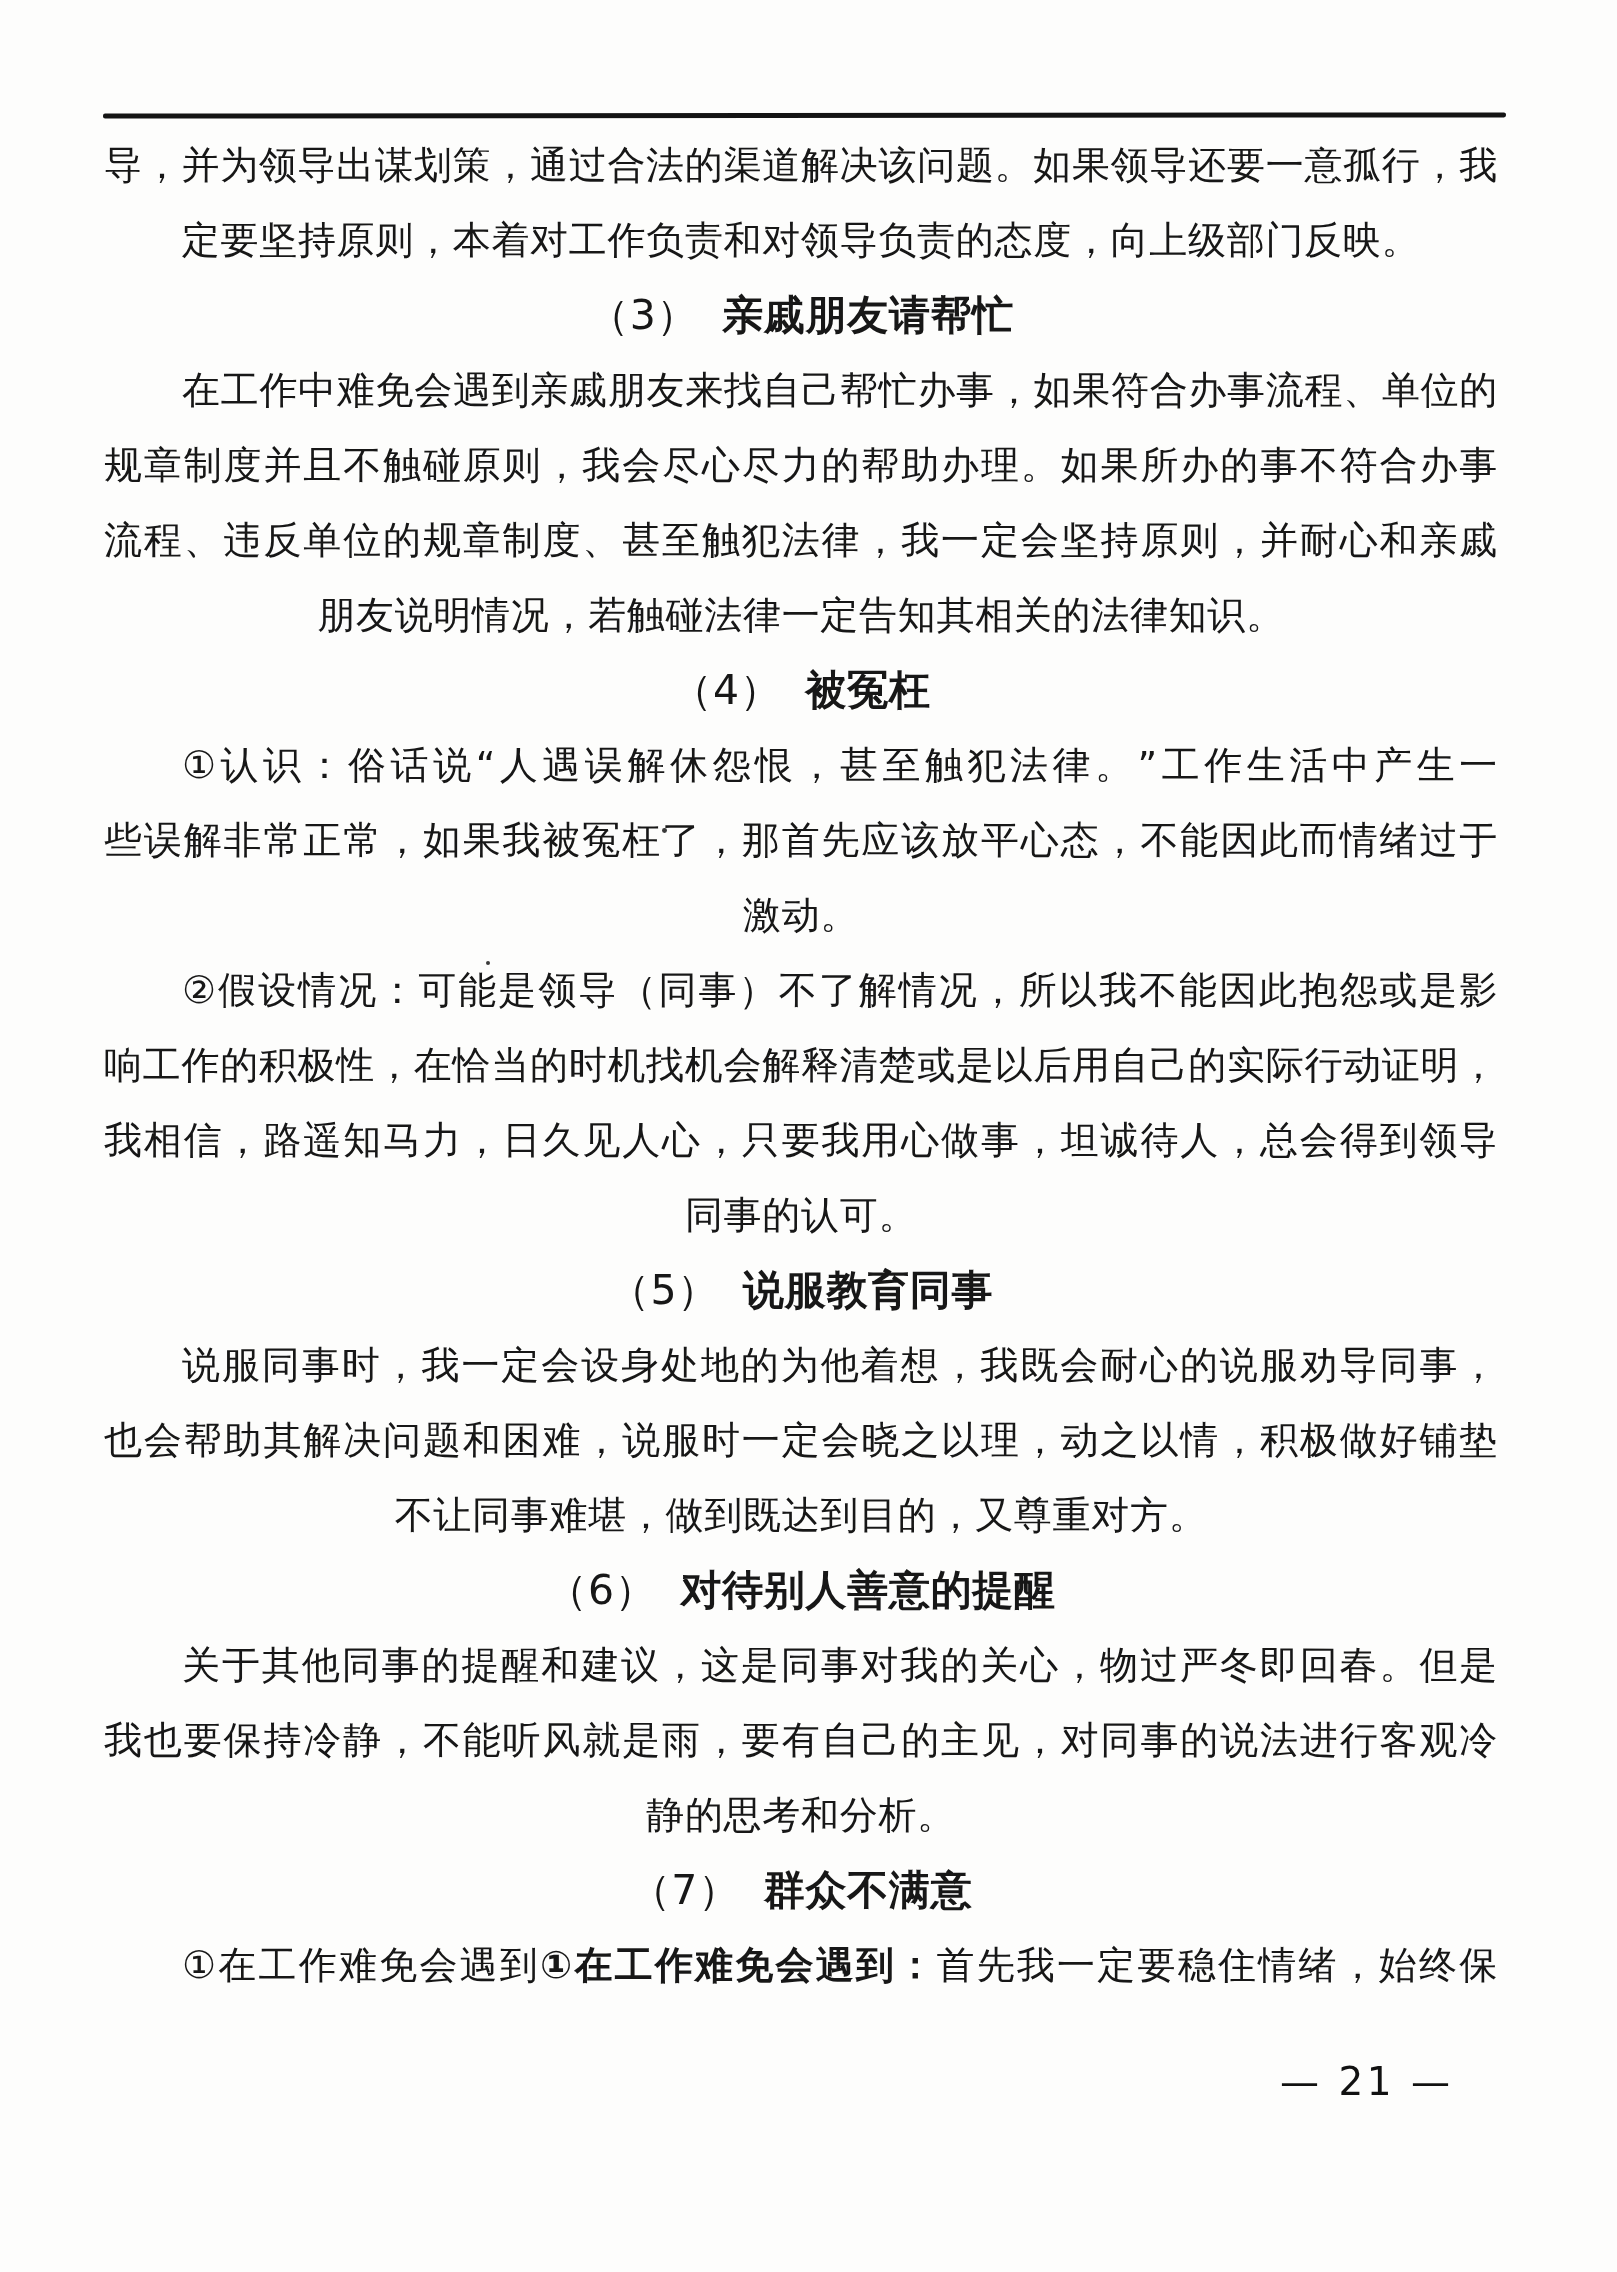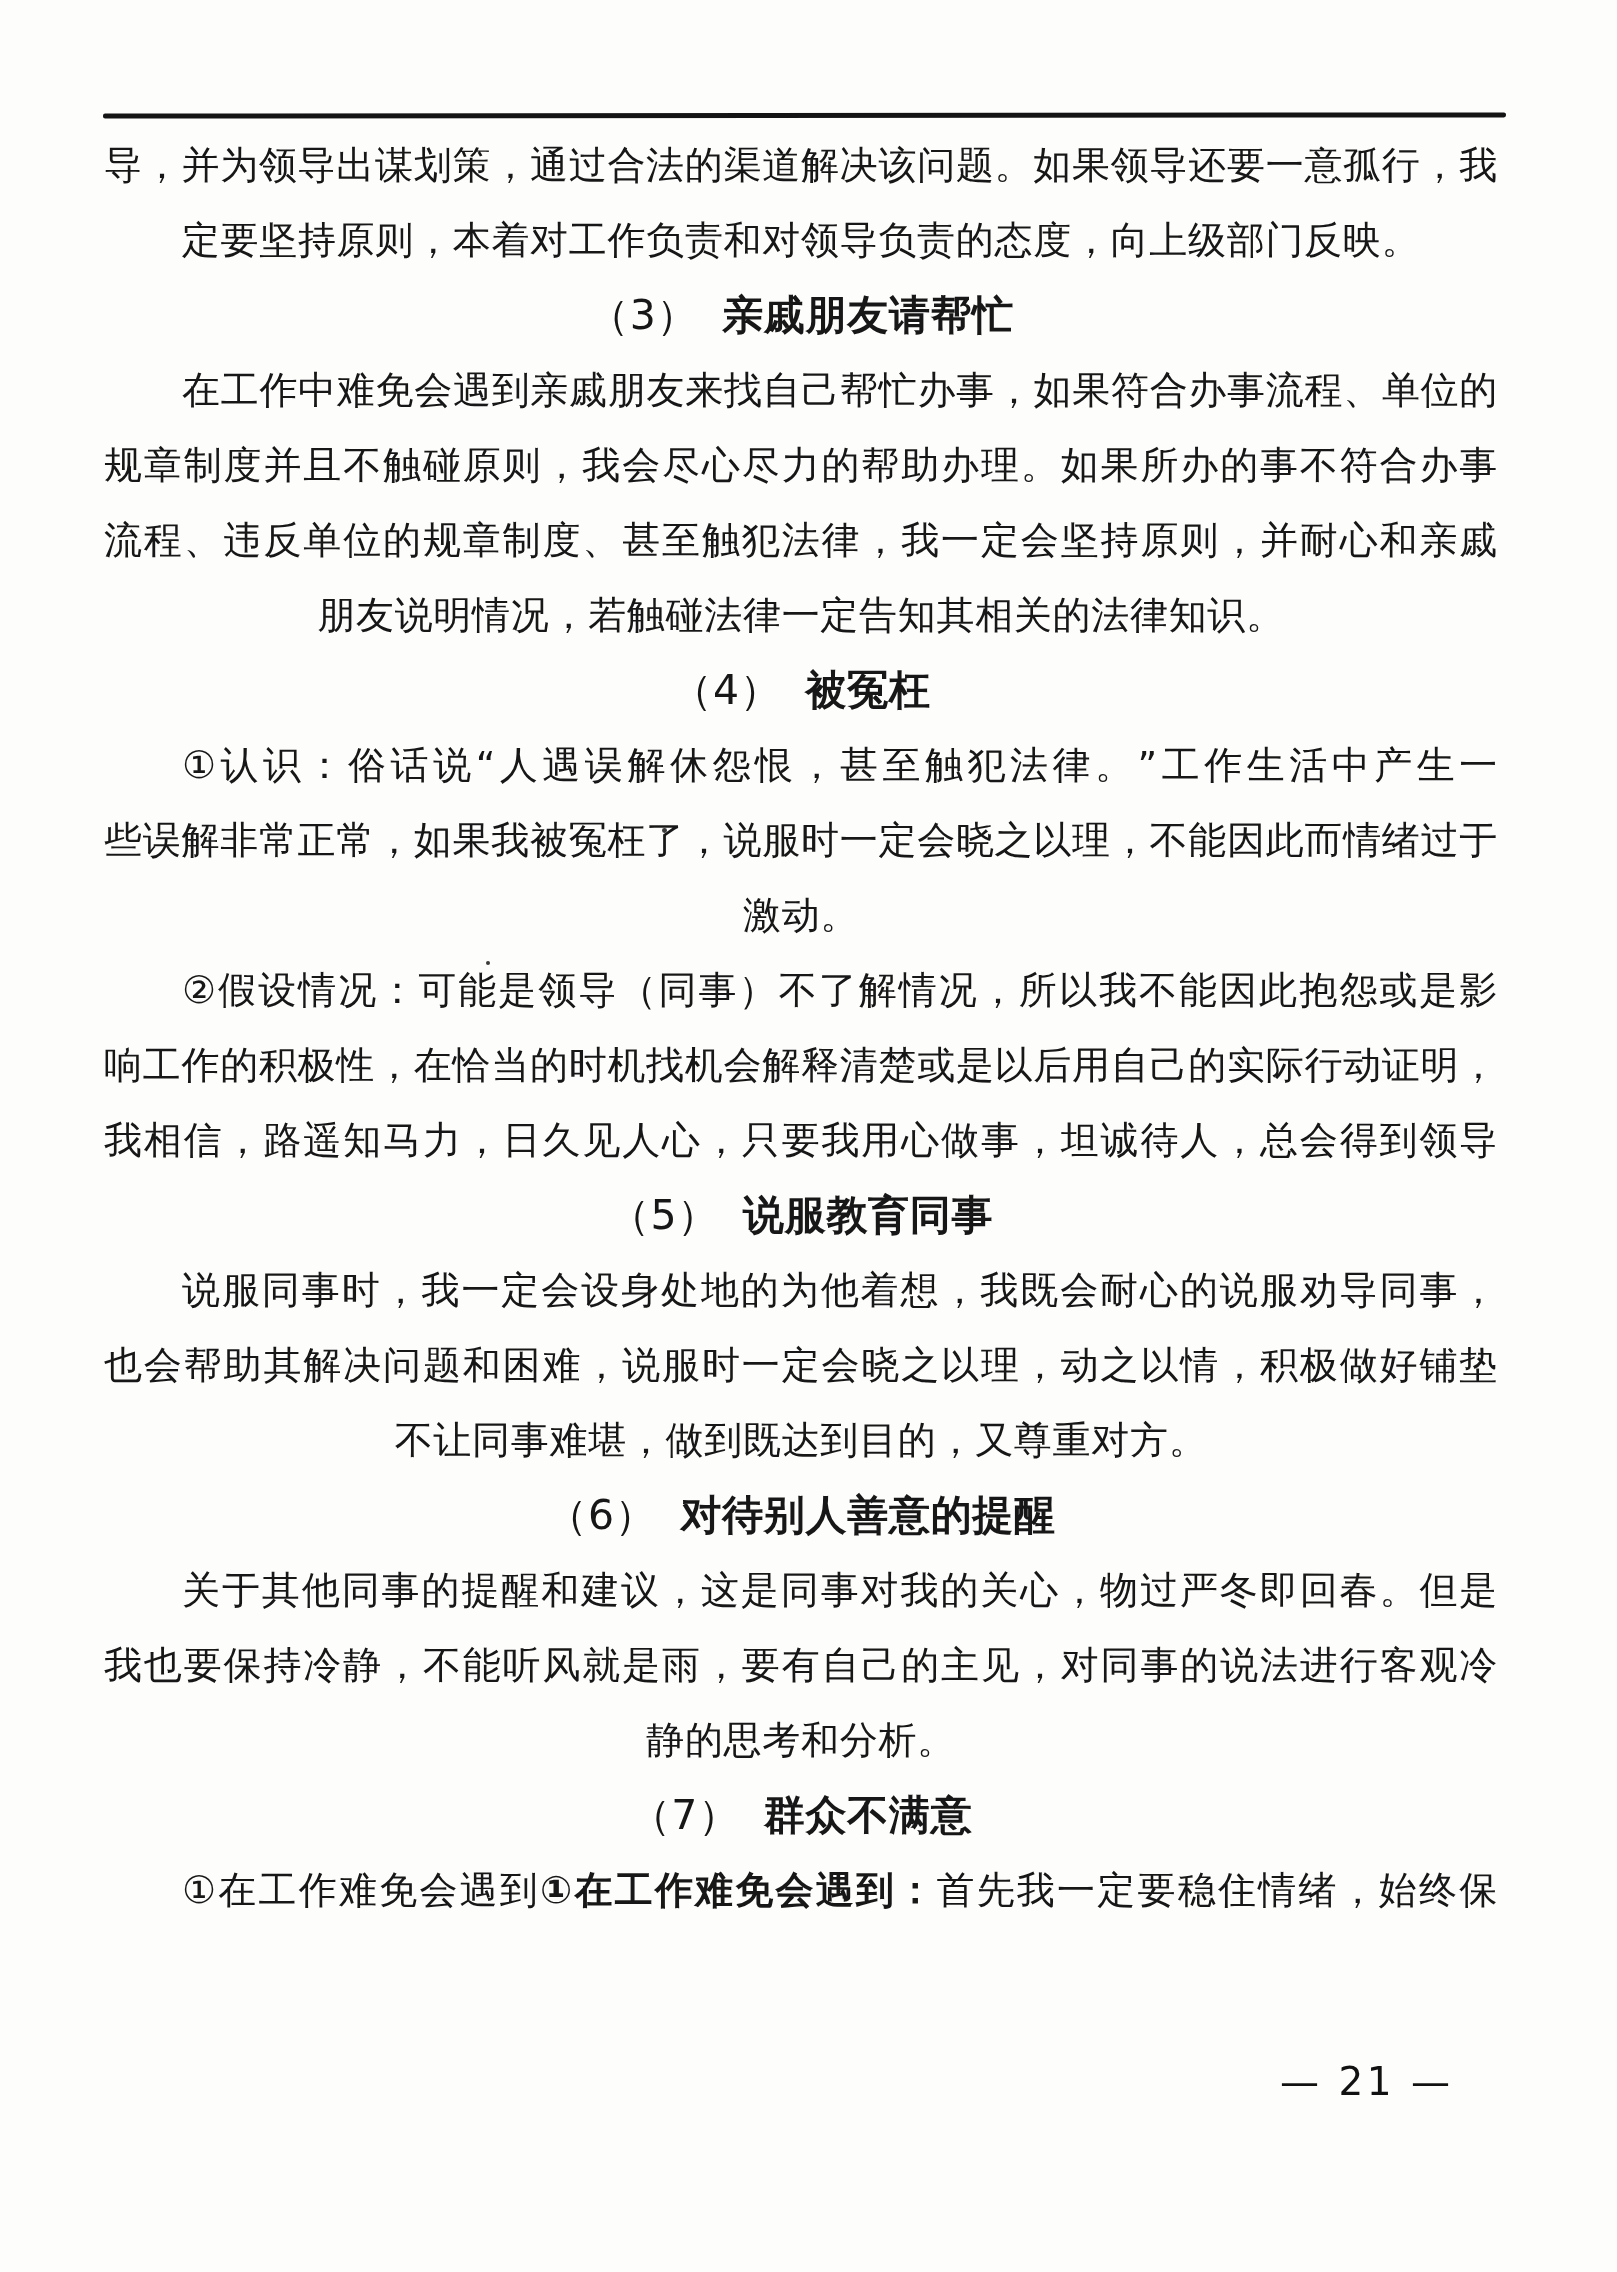--- a/index.html
+++ b/index.html
@@ -52,25 +52,26 @@
   <div class="content">
     <div class="line full">导，并为领导出谋划策，通过合法的渠道解决该问题。如果领导还要一意孤行，我</div>
     <div class="line">定要坚持原则，本着对工作负责和对领导负责的态度，向上级部门反映。</div>
     <div class="line heading"><span class="num">（3）</span><span class="title">亲戚朋友请帮忙</span></div>
     <div class="line full first">在工作中难免会遇到亲戚朋友来找自己帮忙办事，如果符合办事流程、单位的</div>
     <div class="line full">规章制度并且不触碰原则，我会尽心尽力的帮助办理。如果所办的事不符合办事</div>
     <div class="line full">流程、违反单位的规章制度、甚至触犯法律，我一定会坚持原则，并耐心和亲戚</div>
     <div class="line">朋友说明情况，若触碰法律一定告知其相关的法律知识。</div>
     <div class="line heading"><span class="num">（4）</span><span class="title">被冤枉</span></div>
     <div class="line full first">①认识：俗话说“人遇误解休怨恨，甚至触犯法律。”工作生活中产生一</div>
-    <div class="line full">些误解非常正常，如果我被冤枉了，说服时一定会晓之以理，不能因此而情绪过于</div>
+    <div class="line full">些误解非常正常，如果我被冤枉了，那首先应该放平心态，不能因此而情绪过于</div>
     <div class="line">激动。</div>
     <div class="line full first">②假设情况：可能是领导（同事）不了解情况，所以我不能因此抱怨或是影</div>
     <div class="line full">响工作的积极性，在恰当的时机找机会解释清楚或是以后用自己的实际行动证明，</div>
     <div class="line full">我相信，路遥知马力，日久见人心，只要我用心做事，坦诚待人，总会得到领导</div>
+    <div class="line">同事的认可。</div>
     <div class="line heading"><span class="num">（5）</span><span class="title">说服教育同事</span></div>
     <div class="line full first">说服同事时，我一定会设身处地的为他着想，我既会耐心的说服劝导同事，</div>
     <div class="line full">也会帮助其解决问题和困难，说服时一定会晓之以理，动之以情，积极做好铺垫</div>
     <div class="line">不让同事难堪，做到既达到目的，又尊重对方。</div>
     <div class="line heading"><span class="num">（6）</span><span class="title">对待别人善意的提醒</span></div>
     <div class="line full first">关于其他同事的提醒和建议，这是同事对我的关心，物过严冬即回春。但是</div>
     <div class="line full">我也要保持冷静，不能听风就是雨，要有自己的主见，对同事的说法进行客观冷</div>
     <div class="line">静的思考和分析。</div>
     <div class="line heading"><span class="num">（7）</span><span class="title">群众不满意</span></div>
     <div class="line full first"><span>①在工作难免会遇到</span><span class="b">①在工作难免会遇到：</span><span>首先我一定要稳住情绪，始终保</span></div>

